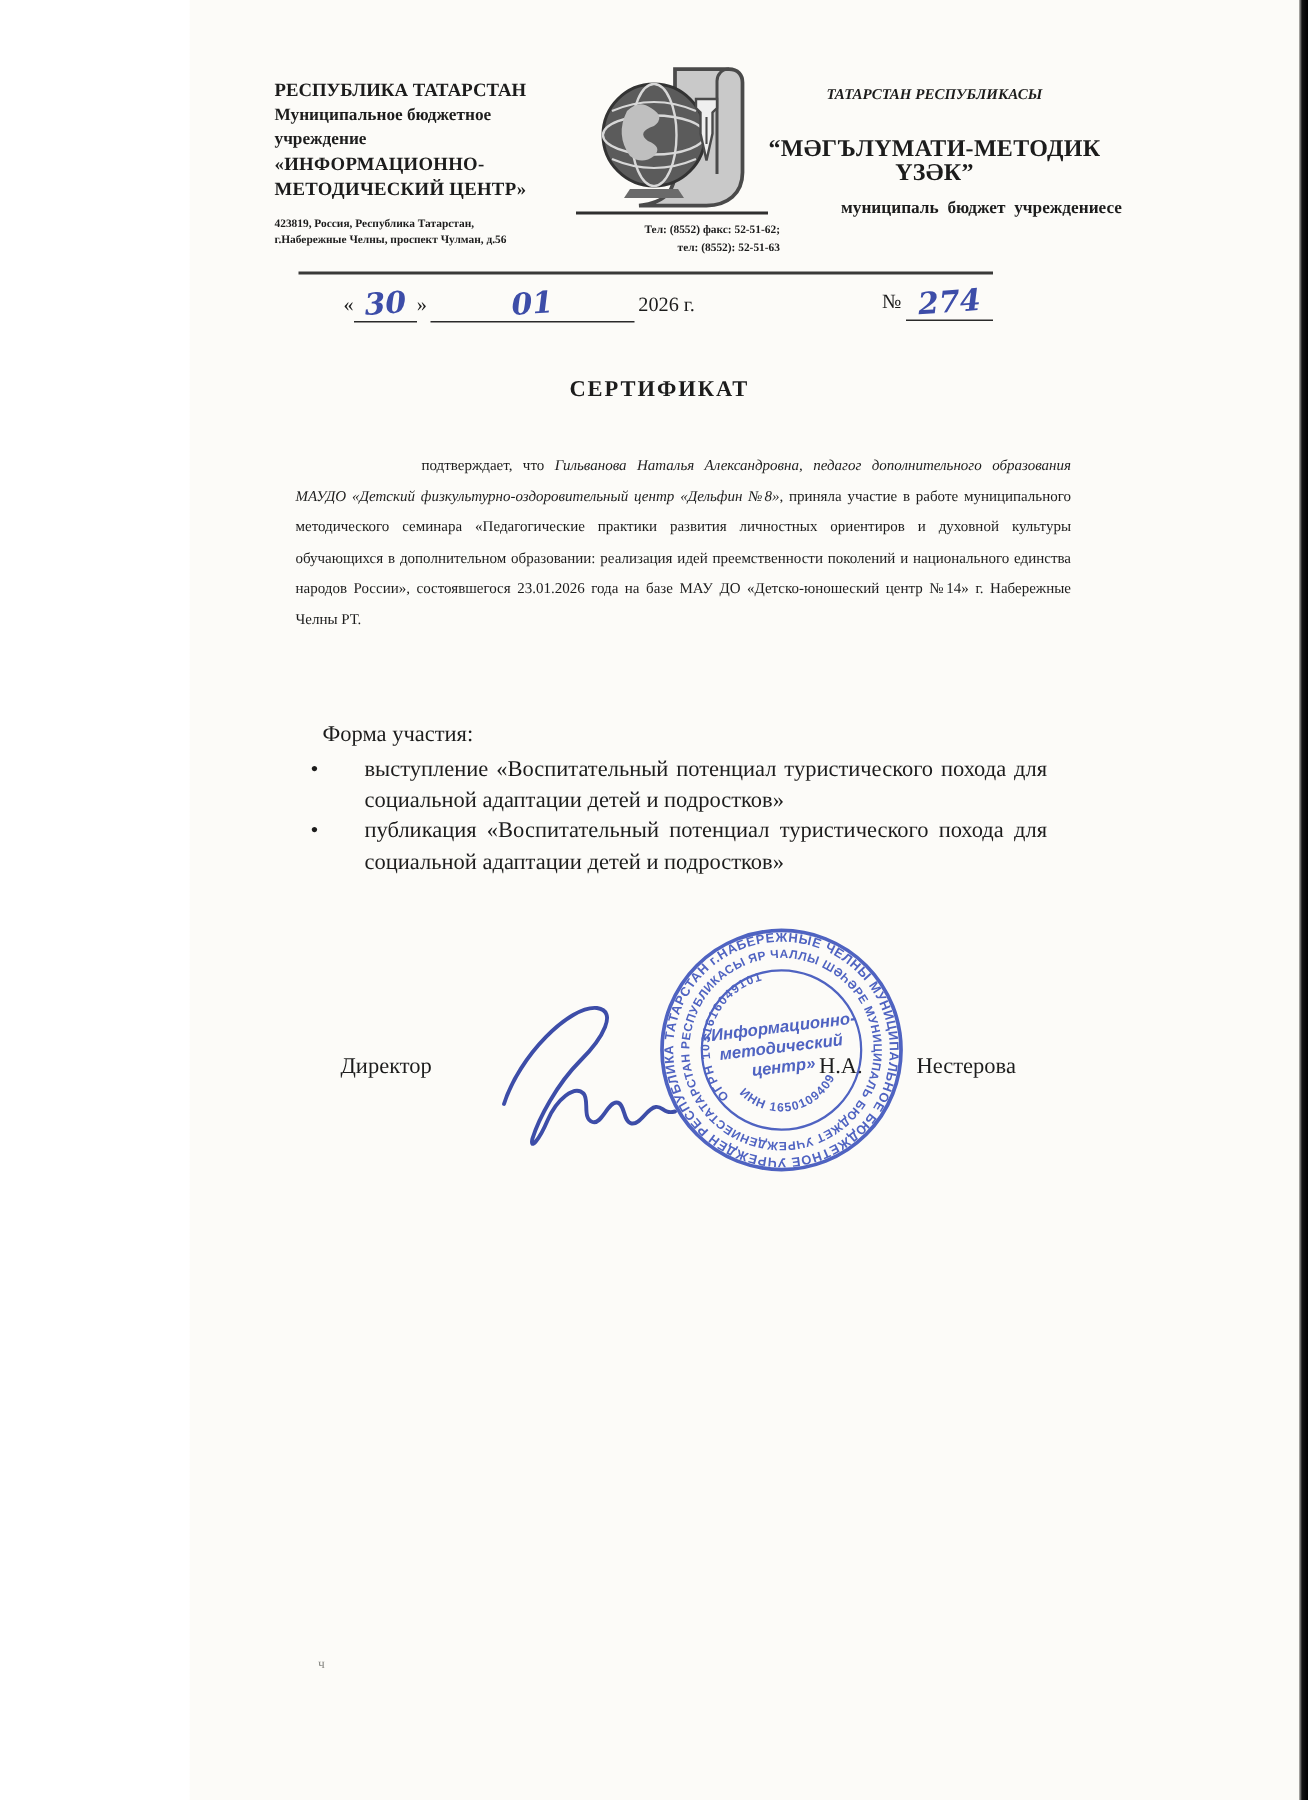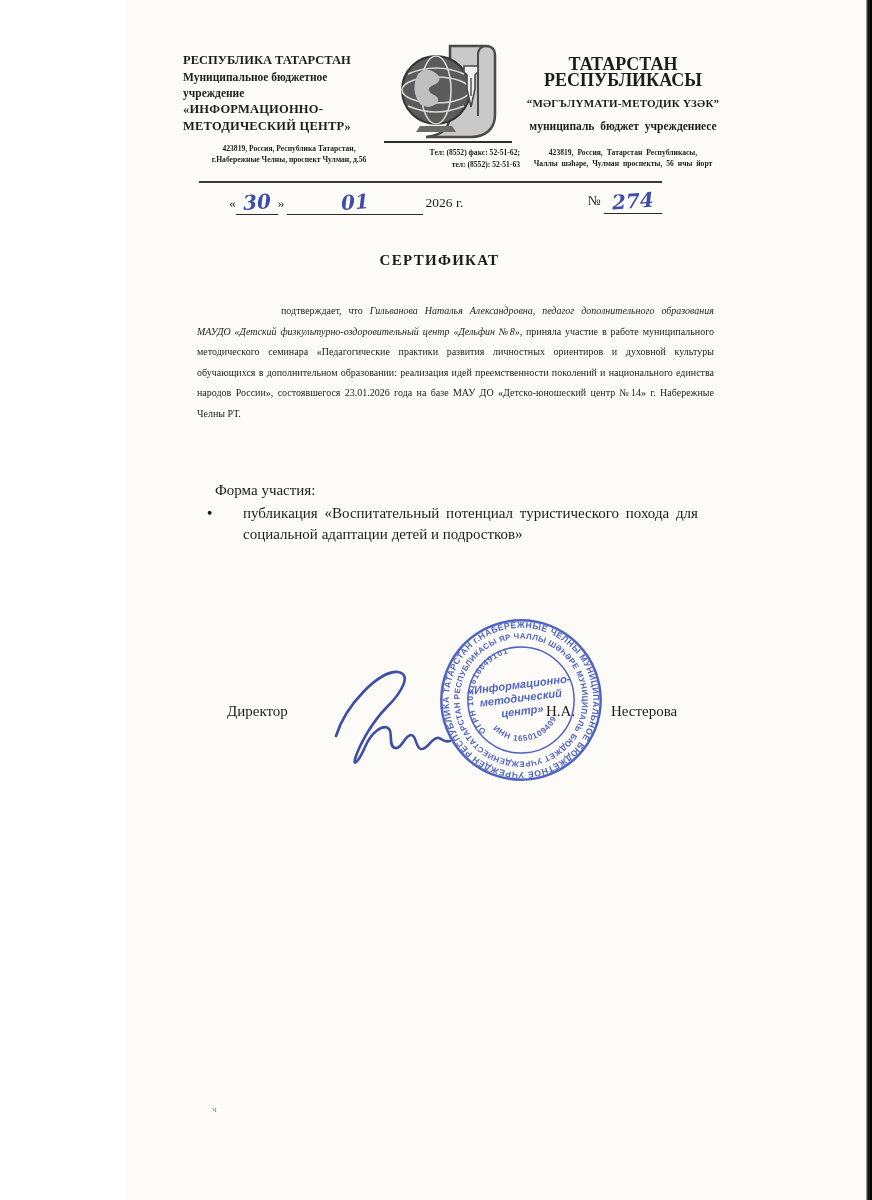--- a/index.html
+++ b/index.html
@@ -7,25 +7,25 @@
        font-family:"Liberation Serif", serif;color:#1c1c1c;}
   .page{position:absolute;inset:0;overflow:hidden;
         background:linear-gradient(90deg,#ffffff 0,#ffffff 126px,#fcfbf8 127px,#fcfbf8 866px,#f6f5f2 867px);}
   .abs{position:absolute;}
 
   
   .hdr-left{left:183px;top:52px;width:212px;font-weight:bold;}
   .hdr-left .l0{font-size:12.5px;line-height:17px;}
   .hdr-left .l1,.hdr-left .l2{font-size:11.5px;line-height:16px;}
   .hdr-left .l3,.hdr-left .l4{font-size:12.5px;line-height:17px;letter-spacing:.2px;}
-  .hdr-left-addr{left:183px;top:143px;width:212px;text-align:center;font-weight:bold;font-size:7.6px;line-height:11px;}
+  .hdr-left-addr{left:183px;top:143px;width:212px;font-weight:bold;font-size:7.6px;line-height:11px;}
   .hdr-right{left:498px;top:56px;width:250px;text-align:center;font-weight:bold;}
-  .hdr-right .r0{font-size:18px;line-height:16px;margin-bottom:7px;}
-  .hdr-right .r1{font-size:11px;line-height:16px;margin-bottom:8px;letter-spacing:.2px;}
-  .hdr-right .r2{font-size:11.5px;line-height:15px;word-spacing:3px;}
+  .hdr-right .r0{font-size:10px;line-height:16px;margin-bottom:20px;font-style:italic;}
+  .hdr-right .r1{font-size:16px;line-height:16px;margin-bottom:8px;letter-spacing:.2px;}
+  .hdr-right .r2{font-size:11.5px;line-height:15px;word-spacing:3px;text-align:right;}
   .hdr-right-addr{left:498px;top:147px;width:250px;text-align:center;font-weight:bold;font-size:7.6px;line-height:11px;word-spacing:2px;}
   .logo{left:398px;top:44px;}
   .logo-rule{left:384px;top:141px;width:128px;height:2px;background:#2f2f2f;}
   .tel{left:376px;top:147px;width:144px;text-align:right;font-weight:bold;font-size:7.6px;line-height:12px;}
   .main-rule{left:199px;top:181px;width:463px;height:2px;background:#3a3a38;}
 
   
   .date-row{left:183px;top:190px;width:520px;height:34px;font-size:13.5px;}
   .hw{font-family:"DejaVu Serif", serif;font-style:italic;font-weight:bold;color:#3d4da8;font-size:20px;}
   .useg{display:inline-block;border-bottom:1.4px solid #2a2a2a;text-align:center;height:24px;vertical-align:bottom;}
@@ -99,24 +99,20 @@
   <div class="abs tel">
     <div>Тел:  (8552)  факс: 52-51-62;</div>
     <div>тел: (8552): 52-51-63</div>
   </div>
 
   <div class="abs hdr-right">
     <div class="r0">ТАТАРСТАН РЕСПУБЛИКАСЫ</div>
     <div class="r1">“МӘГЪЛҮМАТИ-МЕТОДИК ҮЗӘК”</div>
     <div class="r2">муниципаль  бюджет учреждениесе</div>
   </div>
-  <div class="abs hdr-right-addr">
-    <div>423819,  Россия, Татарстан Республикасы,</div>
-    <div>Чаллы шәһәре, Чулман  проспекты,  56 нчы йорт</div>
-  </div>
 
   <div class="abs main-rule"></div>
 
   <div class="abs date-row">
     <span class="date-indent"></span><span class="q">«</span><span class="useg seg-day"><span class="hw hw-tilt">30</span></span><span class="q">»</span><span class="useg seg-month"><span class="hw hw-tilt">01</span></span><span class="year">2026 г.</span>
   </div>
   <div class="abs num-area">
     <span class="num-sign">№</span>
     <span class="useg seg-num"><span class="hw hw-tilt">274</span></span>
   </div>
@@ -124,20 +120,21 @@
   <div class="abs title">СЕРТИФИКАТ</div>
 
   <p class="abs body-par"><span>подтверждает,  что  </span><span class="ital">Гильванова  Наталья  Александровна,  педагог дополнительного  образования  МАУДО  «Детский  физкультурно-оздоровительный  центр  «Дельфин  №8»</span><span>,  приняла  участие  в  работе муниципального методического семинара «Педагогические практики развития личностных ориентиров и духовной культуры обучающихся в дополнительном образовании: реализация идей преемственности поколений и национального единства народов России», состоявшегося 23.01.2026 года на базе МАУ ДО «Детско-юношеский центр №14» г. Набережные Челны РТ.</span></p>
 
   <div class="abs form-head">
     <span>Форма участия:</span>
   </div>
   <ul class="abs blist">
     <li>
       <span class="marker">•</span>
+      <span>выступление «Воспитательный потенциал туристического похода для социальной адаптации детей и подростков»</span>
     </li>
     <li>
       <span class="marker">•</span>
       <span>публикация «Воспитательный потенциал туристического похода для социальной адаптации детей и подростков»</span>
     </li>
   </ul>
 
   <div class="abs sig-role">Директор</div>
 
   <svg class="abs sig-svg" width="140" height="105" viewBox="0 0 140 105">

